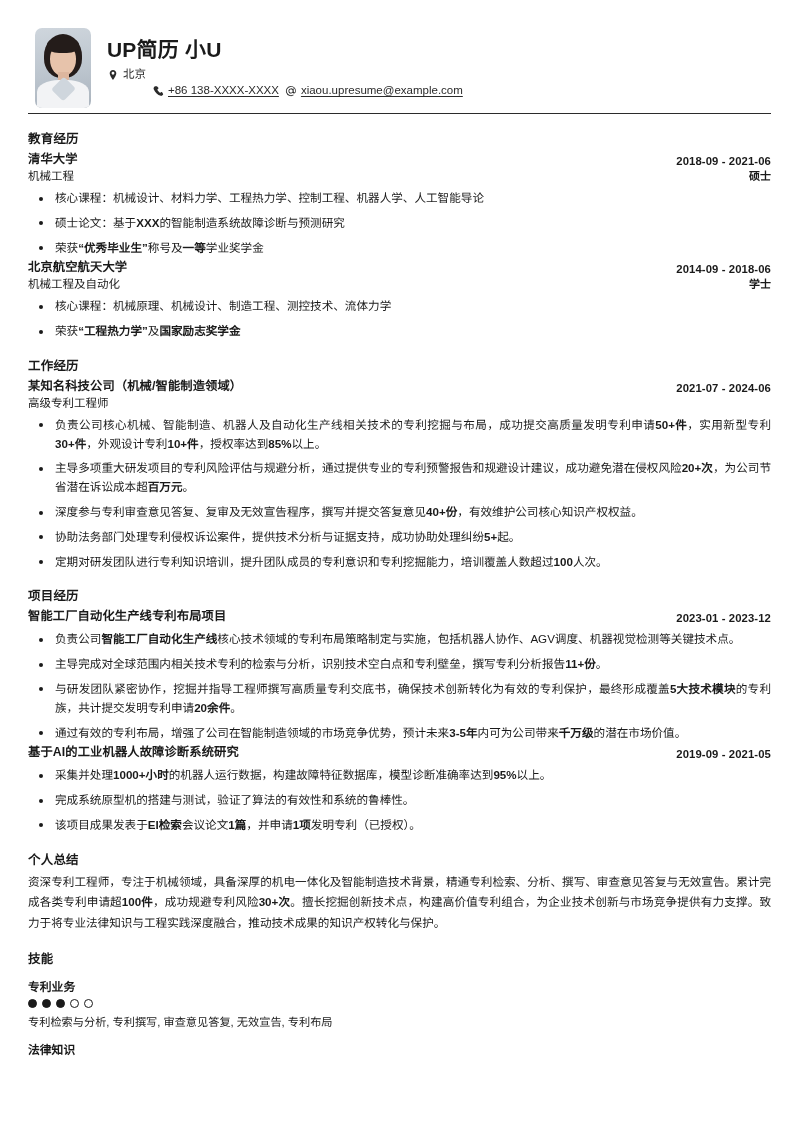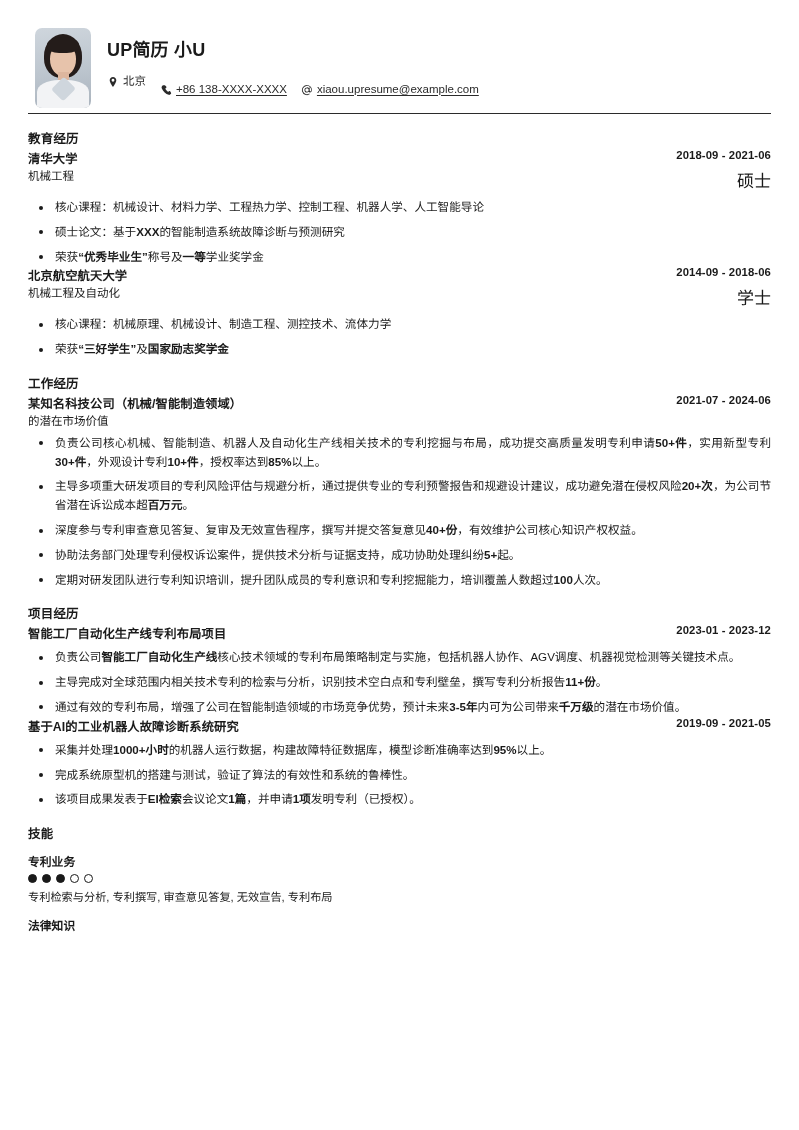--- a/index.html
+++ b/index.html
@@ -59,29 +59,29 @@
     position:absolute; left:2px; bottom:0; width:52px; height:28px;
     background:#f2f3f5; border-radius:42% 42% 0 0;
   }
   .avatar .collar {
     position:absolute; left:20px; bottom:10px; width:17px; height:18px;
     background:#cfd6dd; transform:rotate(45deg); border-radius:3px;
   }
 
   .hid { display: flex; flex-direction: column; gap: 9px; }
   .name {
-    font-size: 18px;
+    font-size: 21px;
     font-weight: 700;
     letter-spacing: .2px;
     line-height: 1;
   }
   .contacts {
     display: flex;
-    align-items: center;
-    gap: 8px;
+    align-items: flex-start;
+    gap: 0;
     font-size: 11.5px;
     color: #2a2a2a;
     line-height: 1;
   }
   .contact { display:flex; align-items:center; gap:4px; }
   .contact + .contact { margin-left: 6px; margin-top: 16px; }
   .contact .ic { display:inline-flex; align-items:center; justify-content:center; width:12px; height:12px; flex:0 0 auto; }
   .contact .ic svg { display:block; }
   .contact .lnk { text-decoration: underline; text-underline-offset: 2px; color:#2a2a2a; }
 
@@ -93,27 +93,27 @@
     font-size: 12.5px;
     font-weight: 700;
     margin-bottom: 2px;
     letter-spacing: .2px;
   }
   .entry { margin-top: 0; }
   .entry + .entry { margin-top: 0; }
   .erow {
     display: flex;
     justify-content: space-between;
-    align-items: flex-start;
+    align-items: flex-end;
     gap: 14px;
   }
   .eorg { font-size: 12.3px; font-weight: 700; letter-spacing:.1px; }
   .edate { font-size: 11.3px; font-weight: 700; white-space: nowrap; letter-spacing:.1px; }
   .esub { font-size: 11.5px; font-weight: 400; }
-  .emeta { font-size: 17px; font-weight: 400; white-space: nowrap; }
+  .emeta { font-size: 11px; font-weight: 700; white-space: nowrap; }
 
   ul.bul { list-style: none; margin: 6px 0 0 0; padding: 0; }
   ul.bul li {
     position: relative;
     padding-left: 27px;
     font-size: 11.6px;
     line-height: 1.62;
     margin-bottom: 6px;
     text-align: justify;
   }
@@ -223,34 +223,34 @@
       <div class="erow">
         <div class="eorg">北京航空航天大学</div>
         <div class="edate">2014-09 - 2018-06</div>
       </div>
       <div class="erow">
         <div class="esub">机械工程及自动化</div>
         <div class="emeta">学士</div>
       </div>
       <ul class="bul">
           <li>核心课程：机械原理、机械设计、制造工程、测控技术、流体力学</li>
-          <li>荣获<b>“三好学生”</b>及<b>国家励志奖学金</b></li>
+          <li>荣获<b>“工程热力学”</b>及<b>国家励志奖学金</b></li>
         </ul>
     </div>
   </div>
 
   <div class="section">
     <div class="sec-title">工作经历</div>
     <div class="entry">
       <div class="erow">
         <div class="eorg">某知名科技公司（机械/智能制造领域）</div>
         <div class="edate">2021-07 - 2024-06</div>
       </div>
       <div class="erow">
-        <div class="esub">的潜在市场价值</div>
+        <div class="esub">高级专利工程师</div>
       </div>
       <ul class="bul">
           <li>负责公司核心机械、智能制造、机器人及自动化生产线相关技术的专利挖掘与布局，成功提交高质量发明专利申请<b>50+件</b>，实用新型专利<b>30+件</b>，外观设计专利<b>10+件</b>，授权率达到<b>85%</b>以上。</li>
           <li>主导多项重大研发项目的专利风险评估与规避分析，通过提供专业的专利预警报告和规避设计建议，成功避免潜在侵权风险<b>20+次</b>，为公司节省潜在诉讼成本超<b>百万元</b>。</li>
           <li>深度参与专利审查意见答复、复审及无效宣告程序，撰写并提交答复意见<b>40+份</b>，有效维护公司核心知识产权权益。</li>
           <li>协助法务部门处理专利侵权诉讼案件，提供技术分析与证据支持，成功协助处理纠纷<b>5+</b>起。</li>
           <li>定期对研发团队进行专利知识培训，提升团队成员的专利意识和专利挖掘能力，培训覆盖人数超过<b>100</b>人次。</li>
         </ul>
     </div>
   </div>
@@ -259,37 +259,42 @@
     <div class="sec-title">项目经历</div>
 
     <div class="entry">
       <div class="erow">
         <div class="eorg">智能工厂自动化生产线专利布局项目</div>
         <div class="edate">2023-01 - 2023-12</div>
       </div>
       <ul class="bul">
           <li>负责公司<b>智能工厂自动化生产线</b>核心技术领域的专利布局策略制定与实施，包括机器人协作、AGV调度、机器视觉检测等关键技术点。</li>
           <li>主导完成对全球范围内相关技术专利的检索与分析，识别技术空白点和专利壁垒，撰写专利分析报告<b>11+份</b>。</li>
+          <li>与研发团队紧密协作，挖掘并指导工程师撰写高质量专利交底书，确保技术创新转化为有效的专利保护，最终形成覆盖<b>5大技术模块</b>的专利族，共计提交发明专利申请<b>20余件</b>。</li>
           <li>通过有效的专利布局，增强了公司在智能制造领域的市场竞争优势，预计未来<b>3-5年</b>内可为公司带来<b>千万级</b>的潜在市场价值。</li>
         </ul>
     </div>
 
     <div class="entry">
       <div class="erow">
         <div class="eorg">基于AI的工业机器人故障诊断系统研究</div>
         <div class="edate">2019-09 - 2021-05</div>
       </div>
       <ul class="bul">
           <li>采集并处理<b>1000+小时</b>的机器人运行数据，构建故障特征数据库，模型诊断准确率达到<b>95%</b>以上。</li>
           <li>完成系统原型机的搭建与测试，验证了算法的有效性和系统的鲁棒性。</li>
           <li>该项目成果发表于<b>EI检索</b>会议论文<b>1篇</b>，并申请<b>1项</b>发明专利（已授权）。</li>
         </ul>
     </div>
   </div>
 
+  <div class="section">
+    <div class="sec-title">个人总结</div>
+    <div class="summary">资深专利工程师，专注于机械领域，具备深厚的机电一体化及智能制造技术背景，精通专利检索、分析、撰写、审查意见答复与无效宣告。累计完成各类专利申请超<b>100件</b>，成功规避专利风险<b>30+次</b>。擅长挖掘创新技术点，构建高价值专利组合，为企业技术创新与市场竞争提供有力支撑。致力于将专业法律知识与工程实践深度融合，推动技术成果的知识产权转化与保护。</div>
+  </div>
 
   <div class="section">
     <div class="sec-title">技能</div>
 
     <div class="skill">
       <div class="skill-name">专利业务</div>
       <div class="dots">
           <span class="dot on"></span>
           <span class="dot on"></span>
           <span class="dot on"></span>

